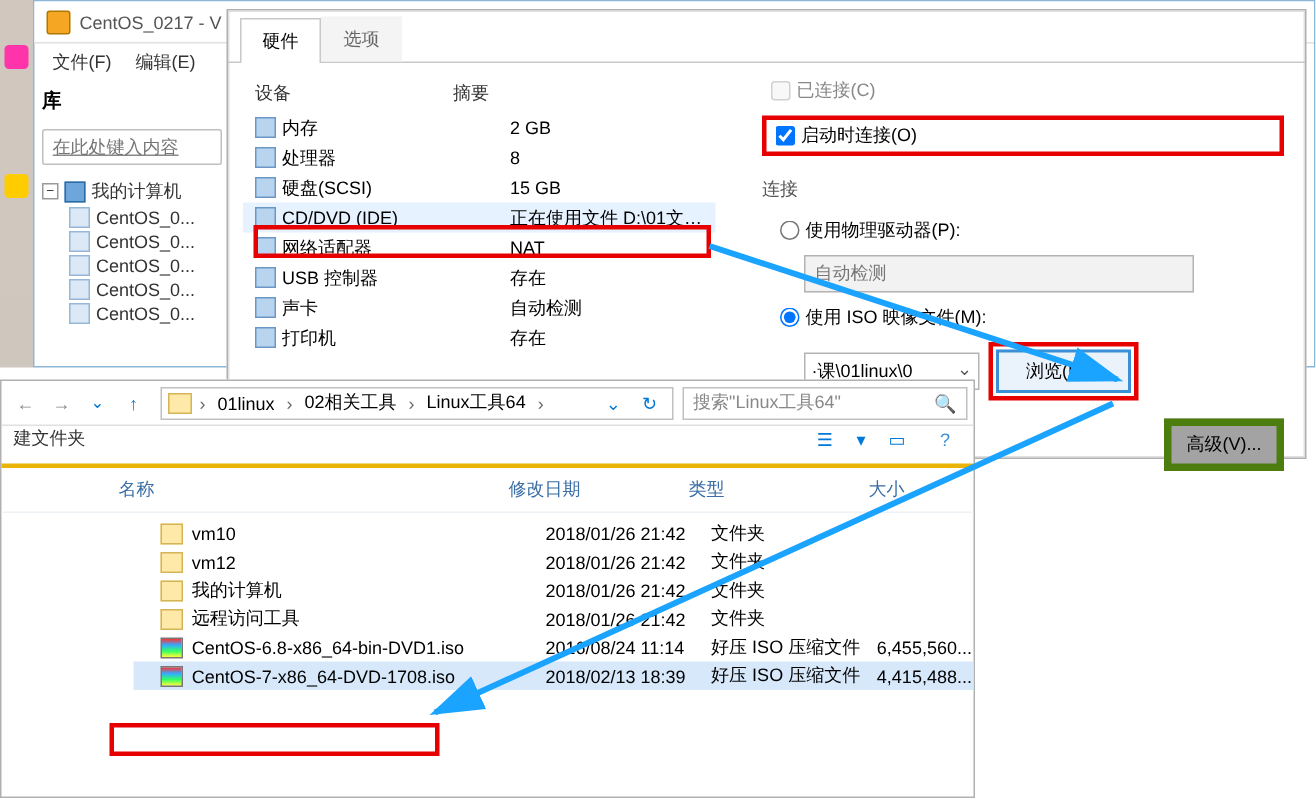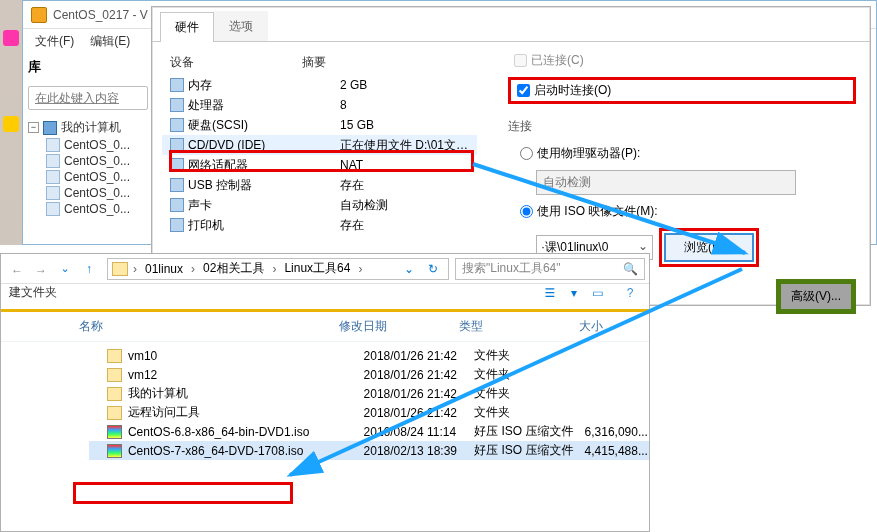--- a/index.html
+++ b/index.html
@@ -304,21 +304,21 @@
           <span class="fname">远程访问工具</span>
           <span class="fdate">2018/01/26 21:42</span>
           <span class="ftype">文件夹</span>
           <span class="fsize"></span>
         </div>
         <div class="filerow isofile">
           <span class="ficon"></span>
           <span class="fname">CentOS-6.8-x86_64-bin-DVD1.iso</span>
           <span class="fdate">2016/08/24 11:14</span>
           <span class="ftype">好压 ISO 压缩文件</span>
-          <span class="fsize">6,316,090...</span>
+          <span class="fsize">6,455,560...</span>
         </div>
         <div class="filerow isofile selected">
           <span class="ficon"></span>
           <span class="fname">CentOS-7-x86_64-DVD-1708.iso</span>
           <span class="fdate">2018/02/13 18:39</span>
           <span class="ftype">好压 ISO 压缩文件</span>
           <span class="fsize">4,415,488...</span>
         </div>
       </div>
   </div>

